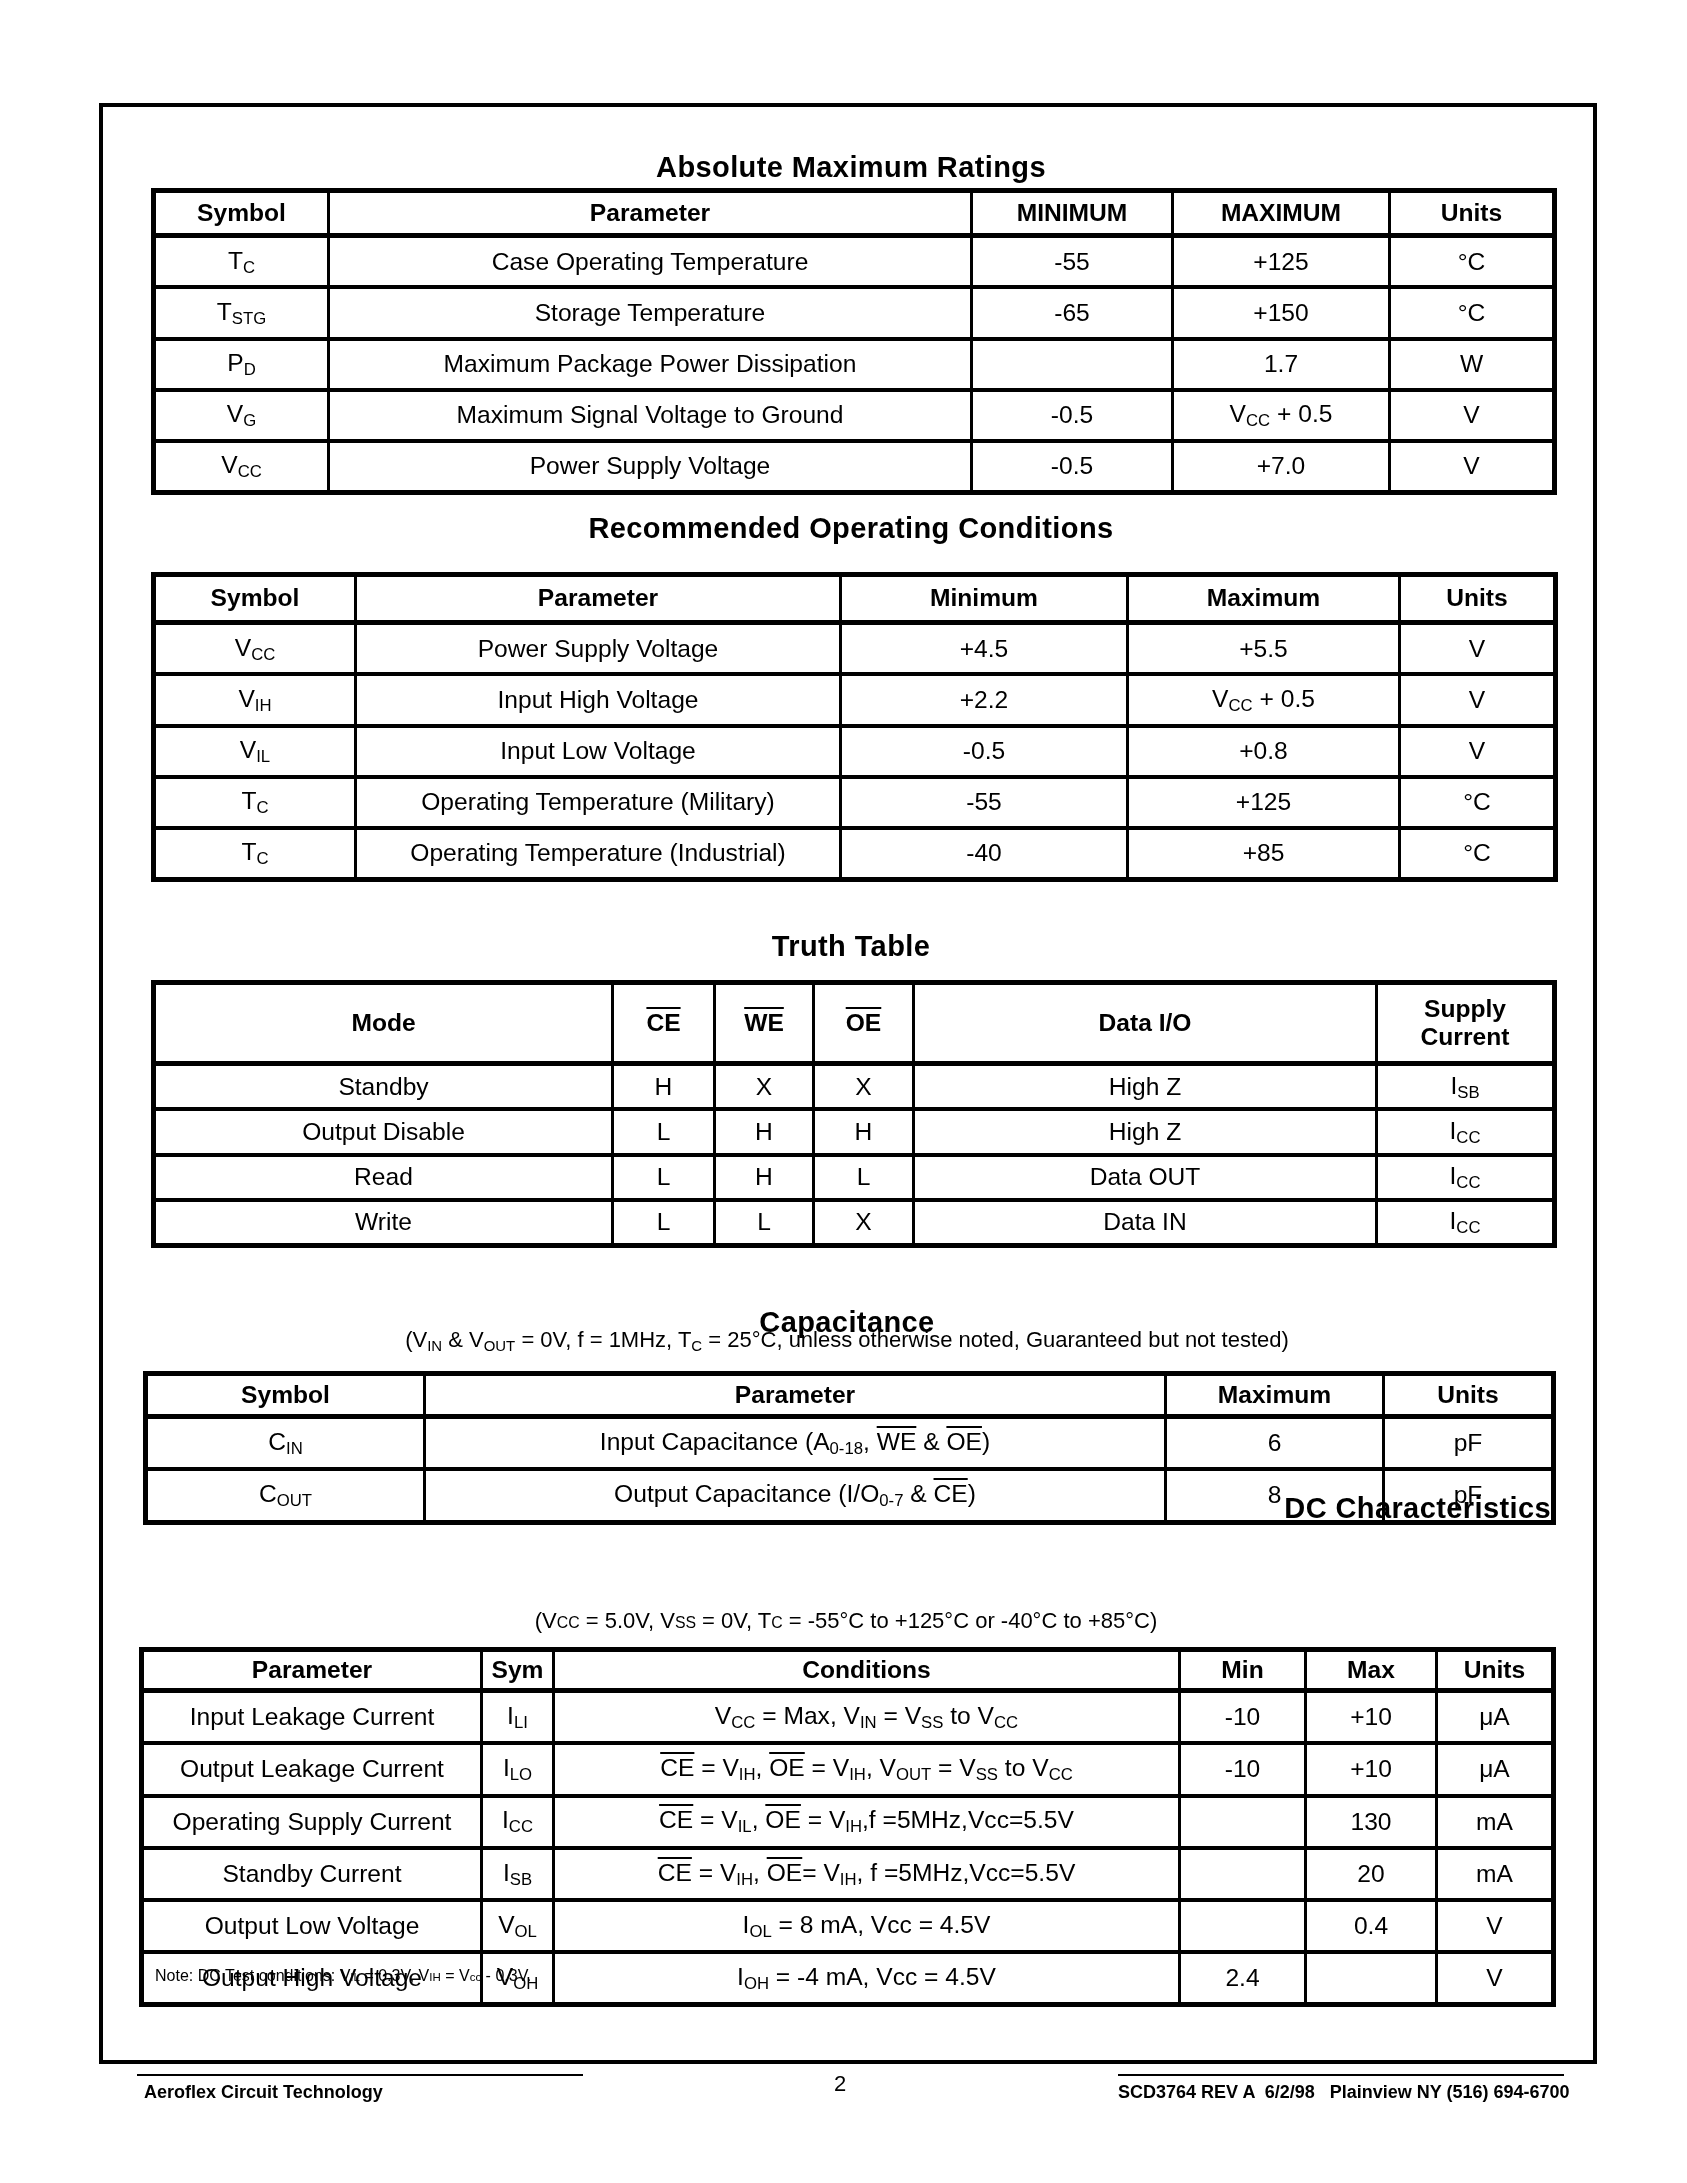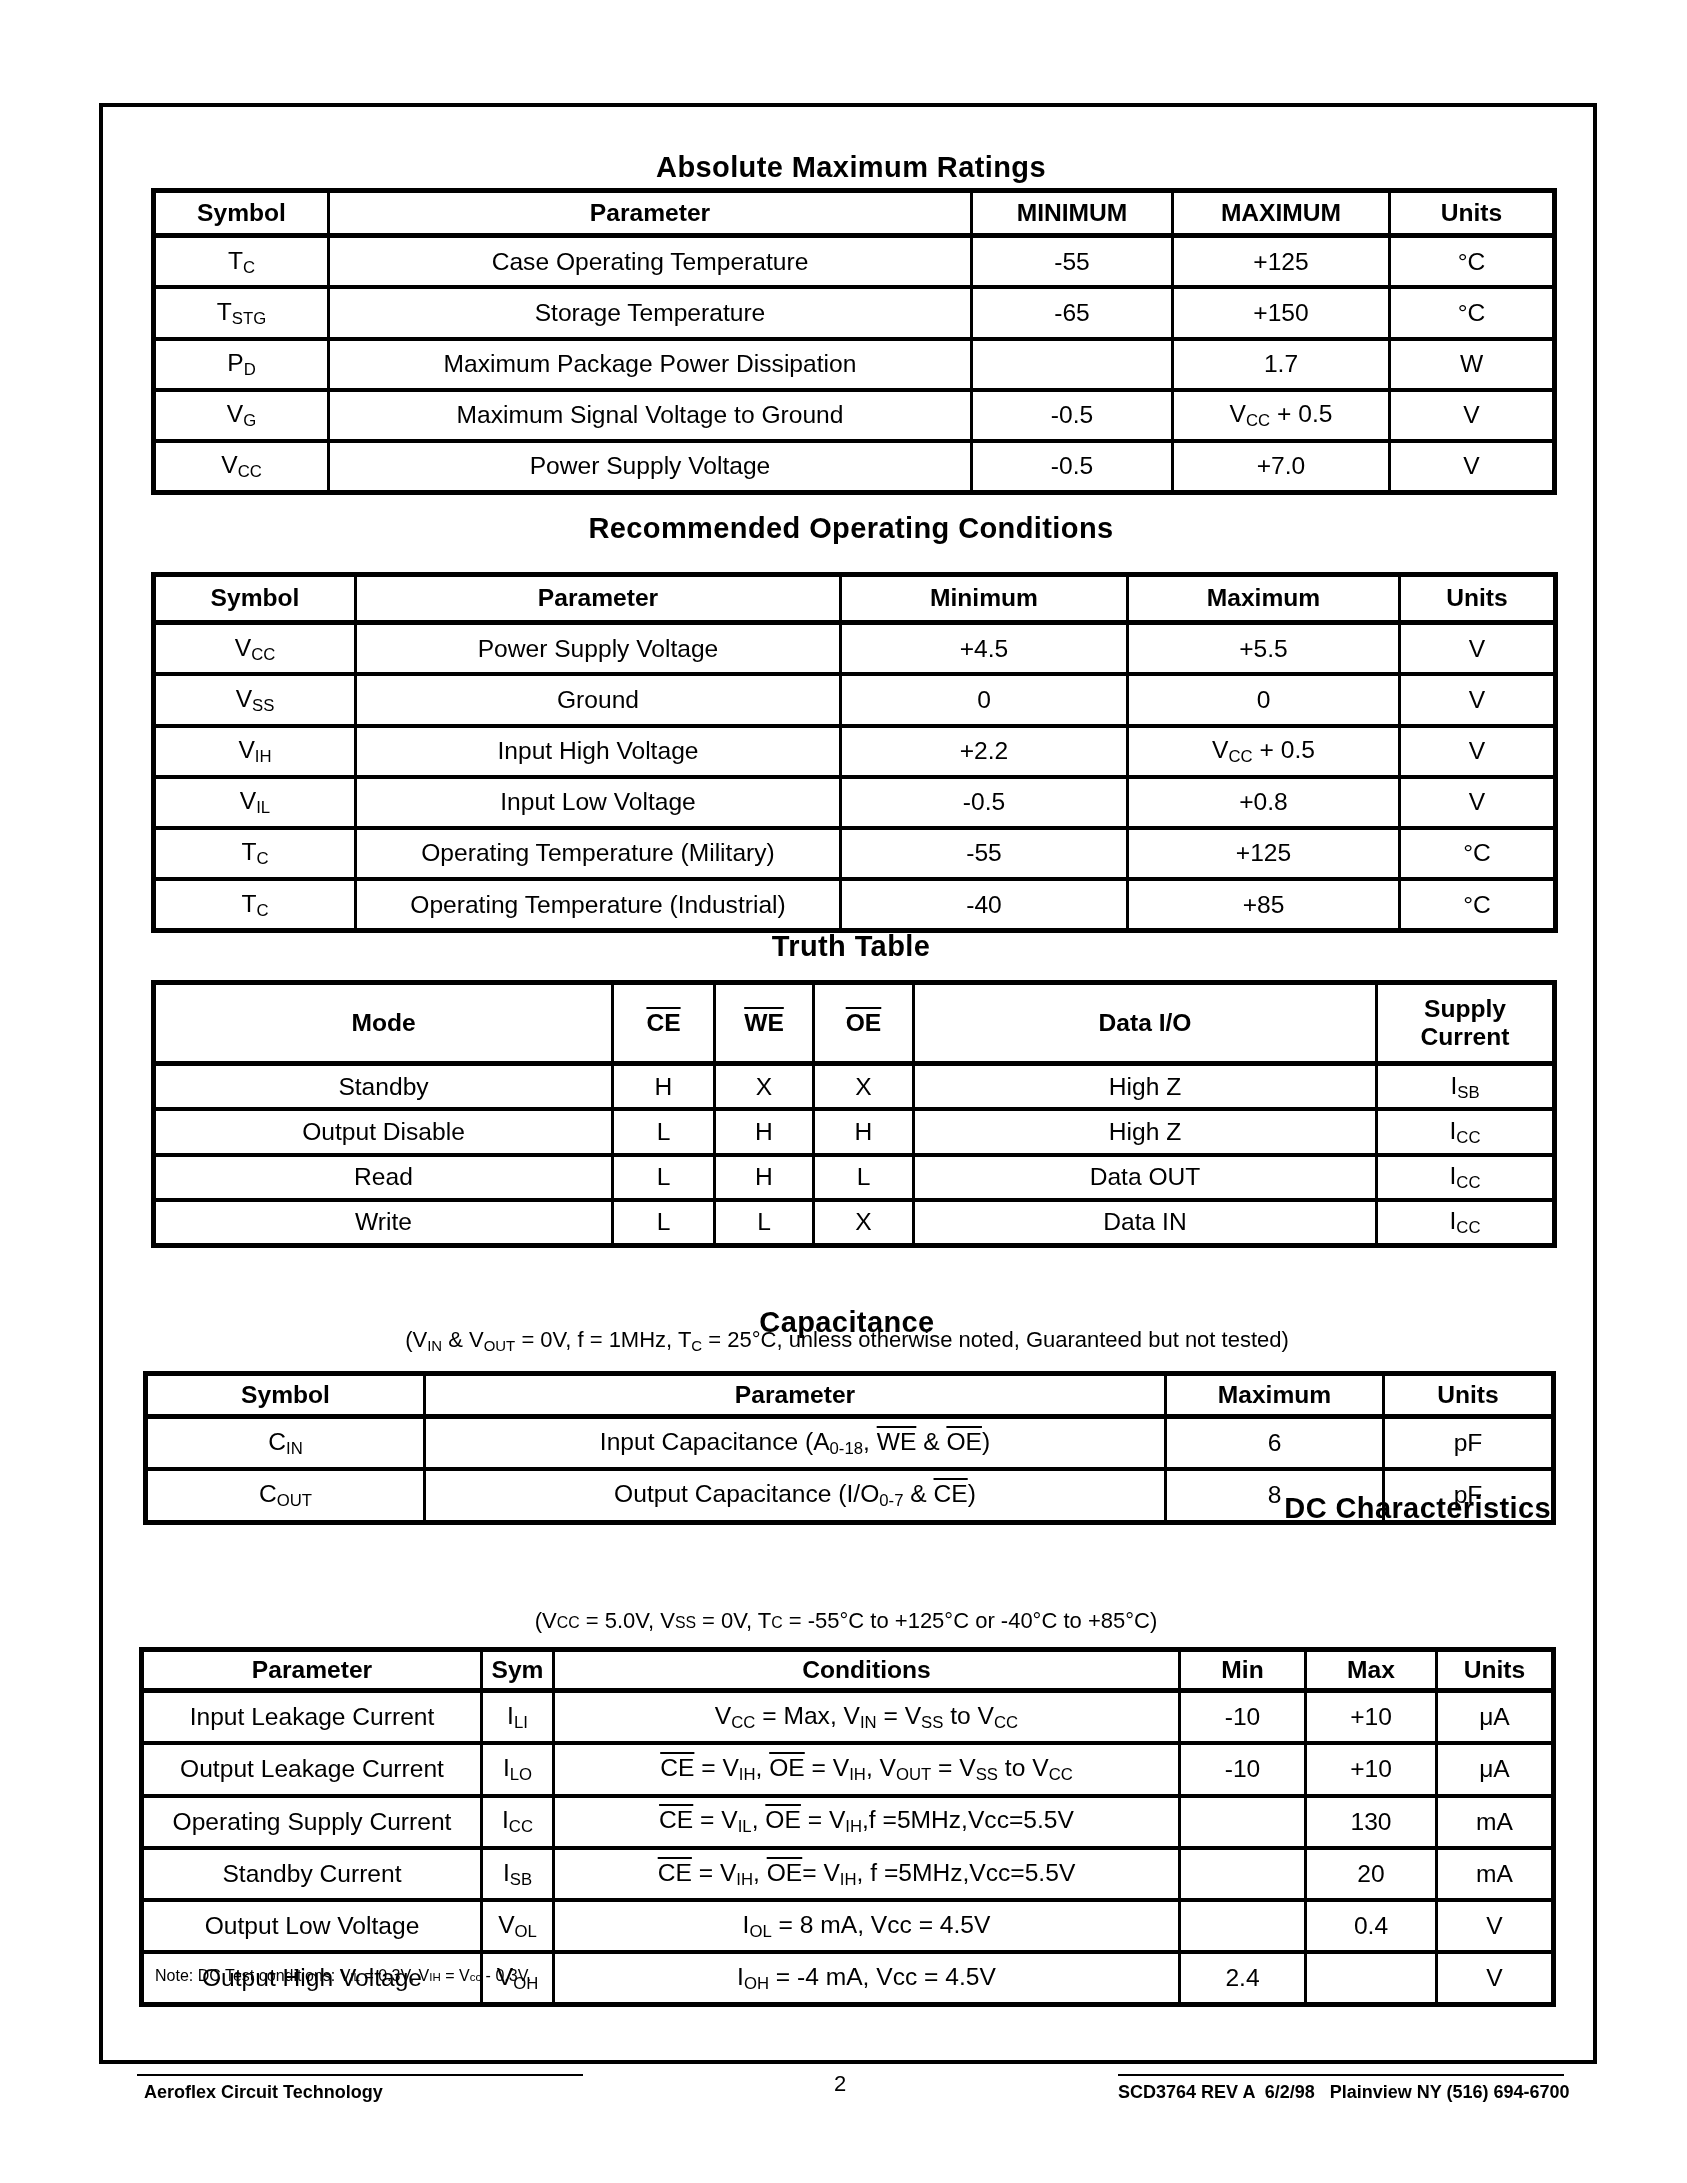--- a/index.html
+++ b/index.html
@@ -124,27 +124,20 @@
     <th>Units</th>
   </tr>
   <tr>
     <td>V<span class="sub">CC</span></td>
     <td class="l">Power Supply Voltage</td>
     <td>+4.5</td>
     <td>+5.5</td>
     <td>V</td>
   </tr>
   <tr>
-    <td>V<span class="sub">SS</span></td>
-    <td class="l">Ground</td>
-    <td>0</td>
-    <td>0</td>
-    <td>V</td>
-  </tr>
-  <tr>
     <td>V<span class="sub">IH</span></td>
     <td class="l">Input High Voltage</td>
     <td>+2.2</td>
     <td>V<span class="sub">CC</span> + 0.5</td>
     <td>V</td>
   </tr>
   <tr>
     <td>V<span class="sub">IL</span></td>
     <td class="l">Input Low Voltage</td>
     <td>-0.5</td>

